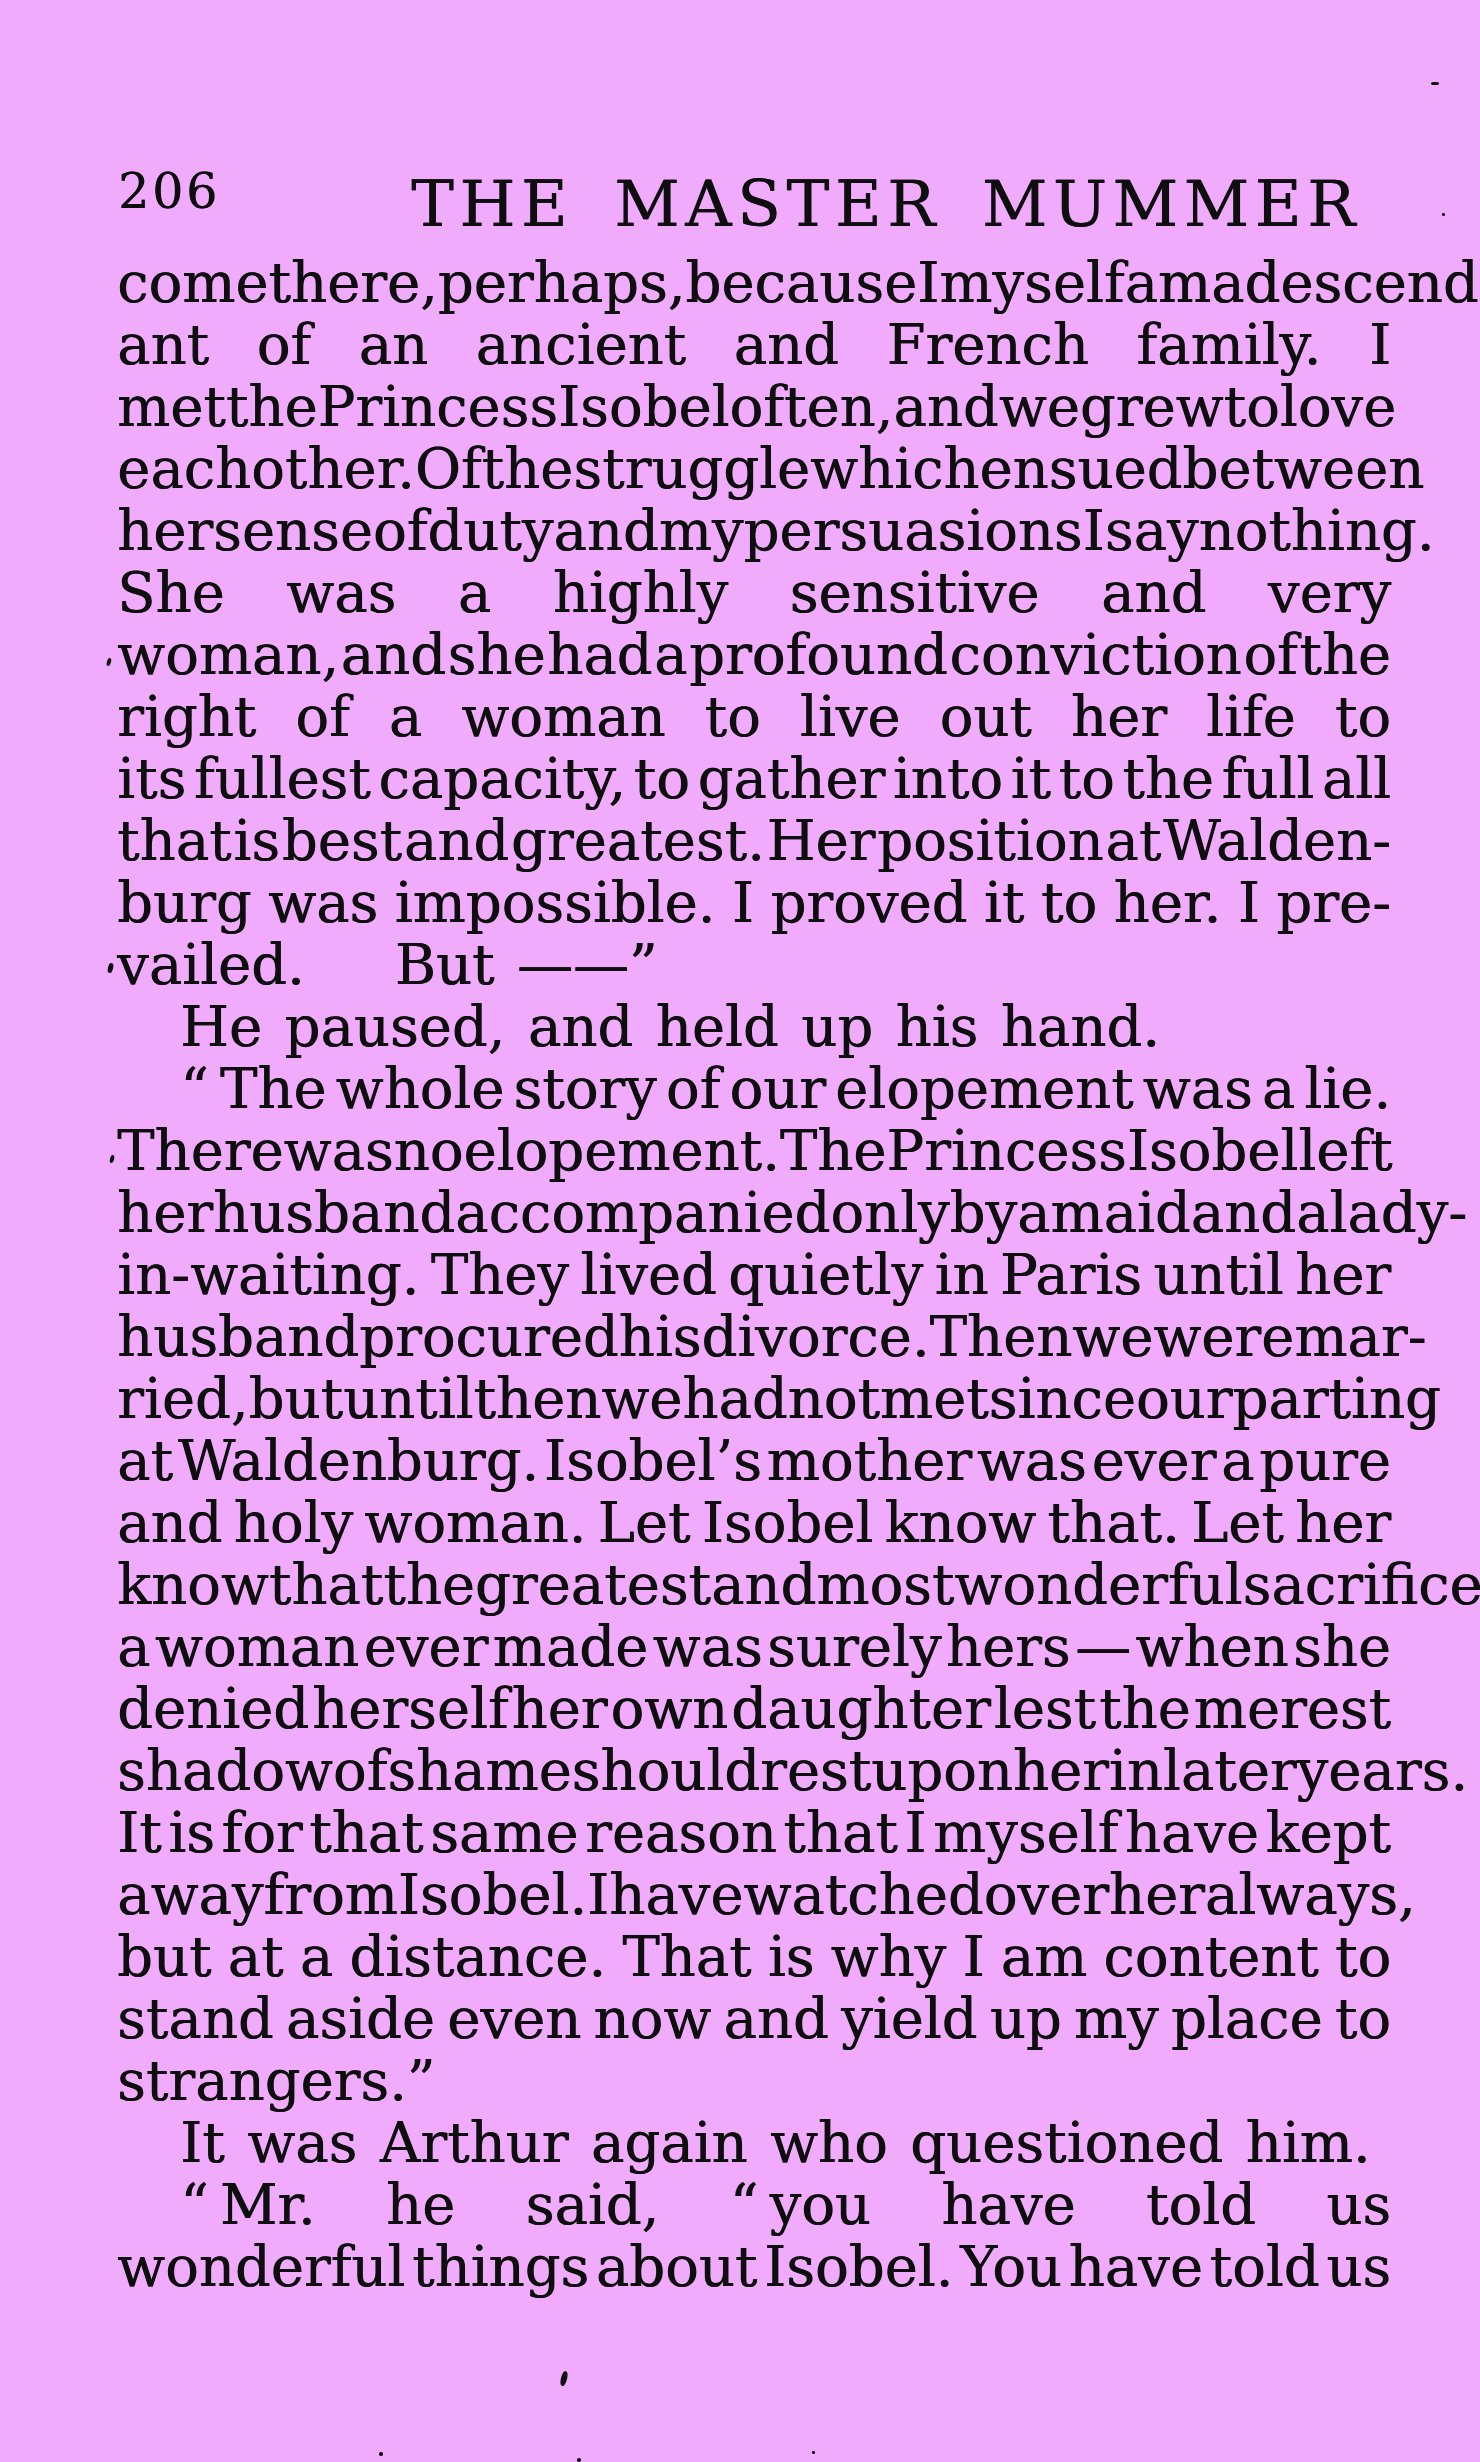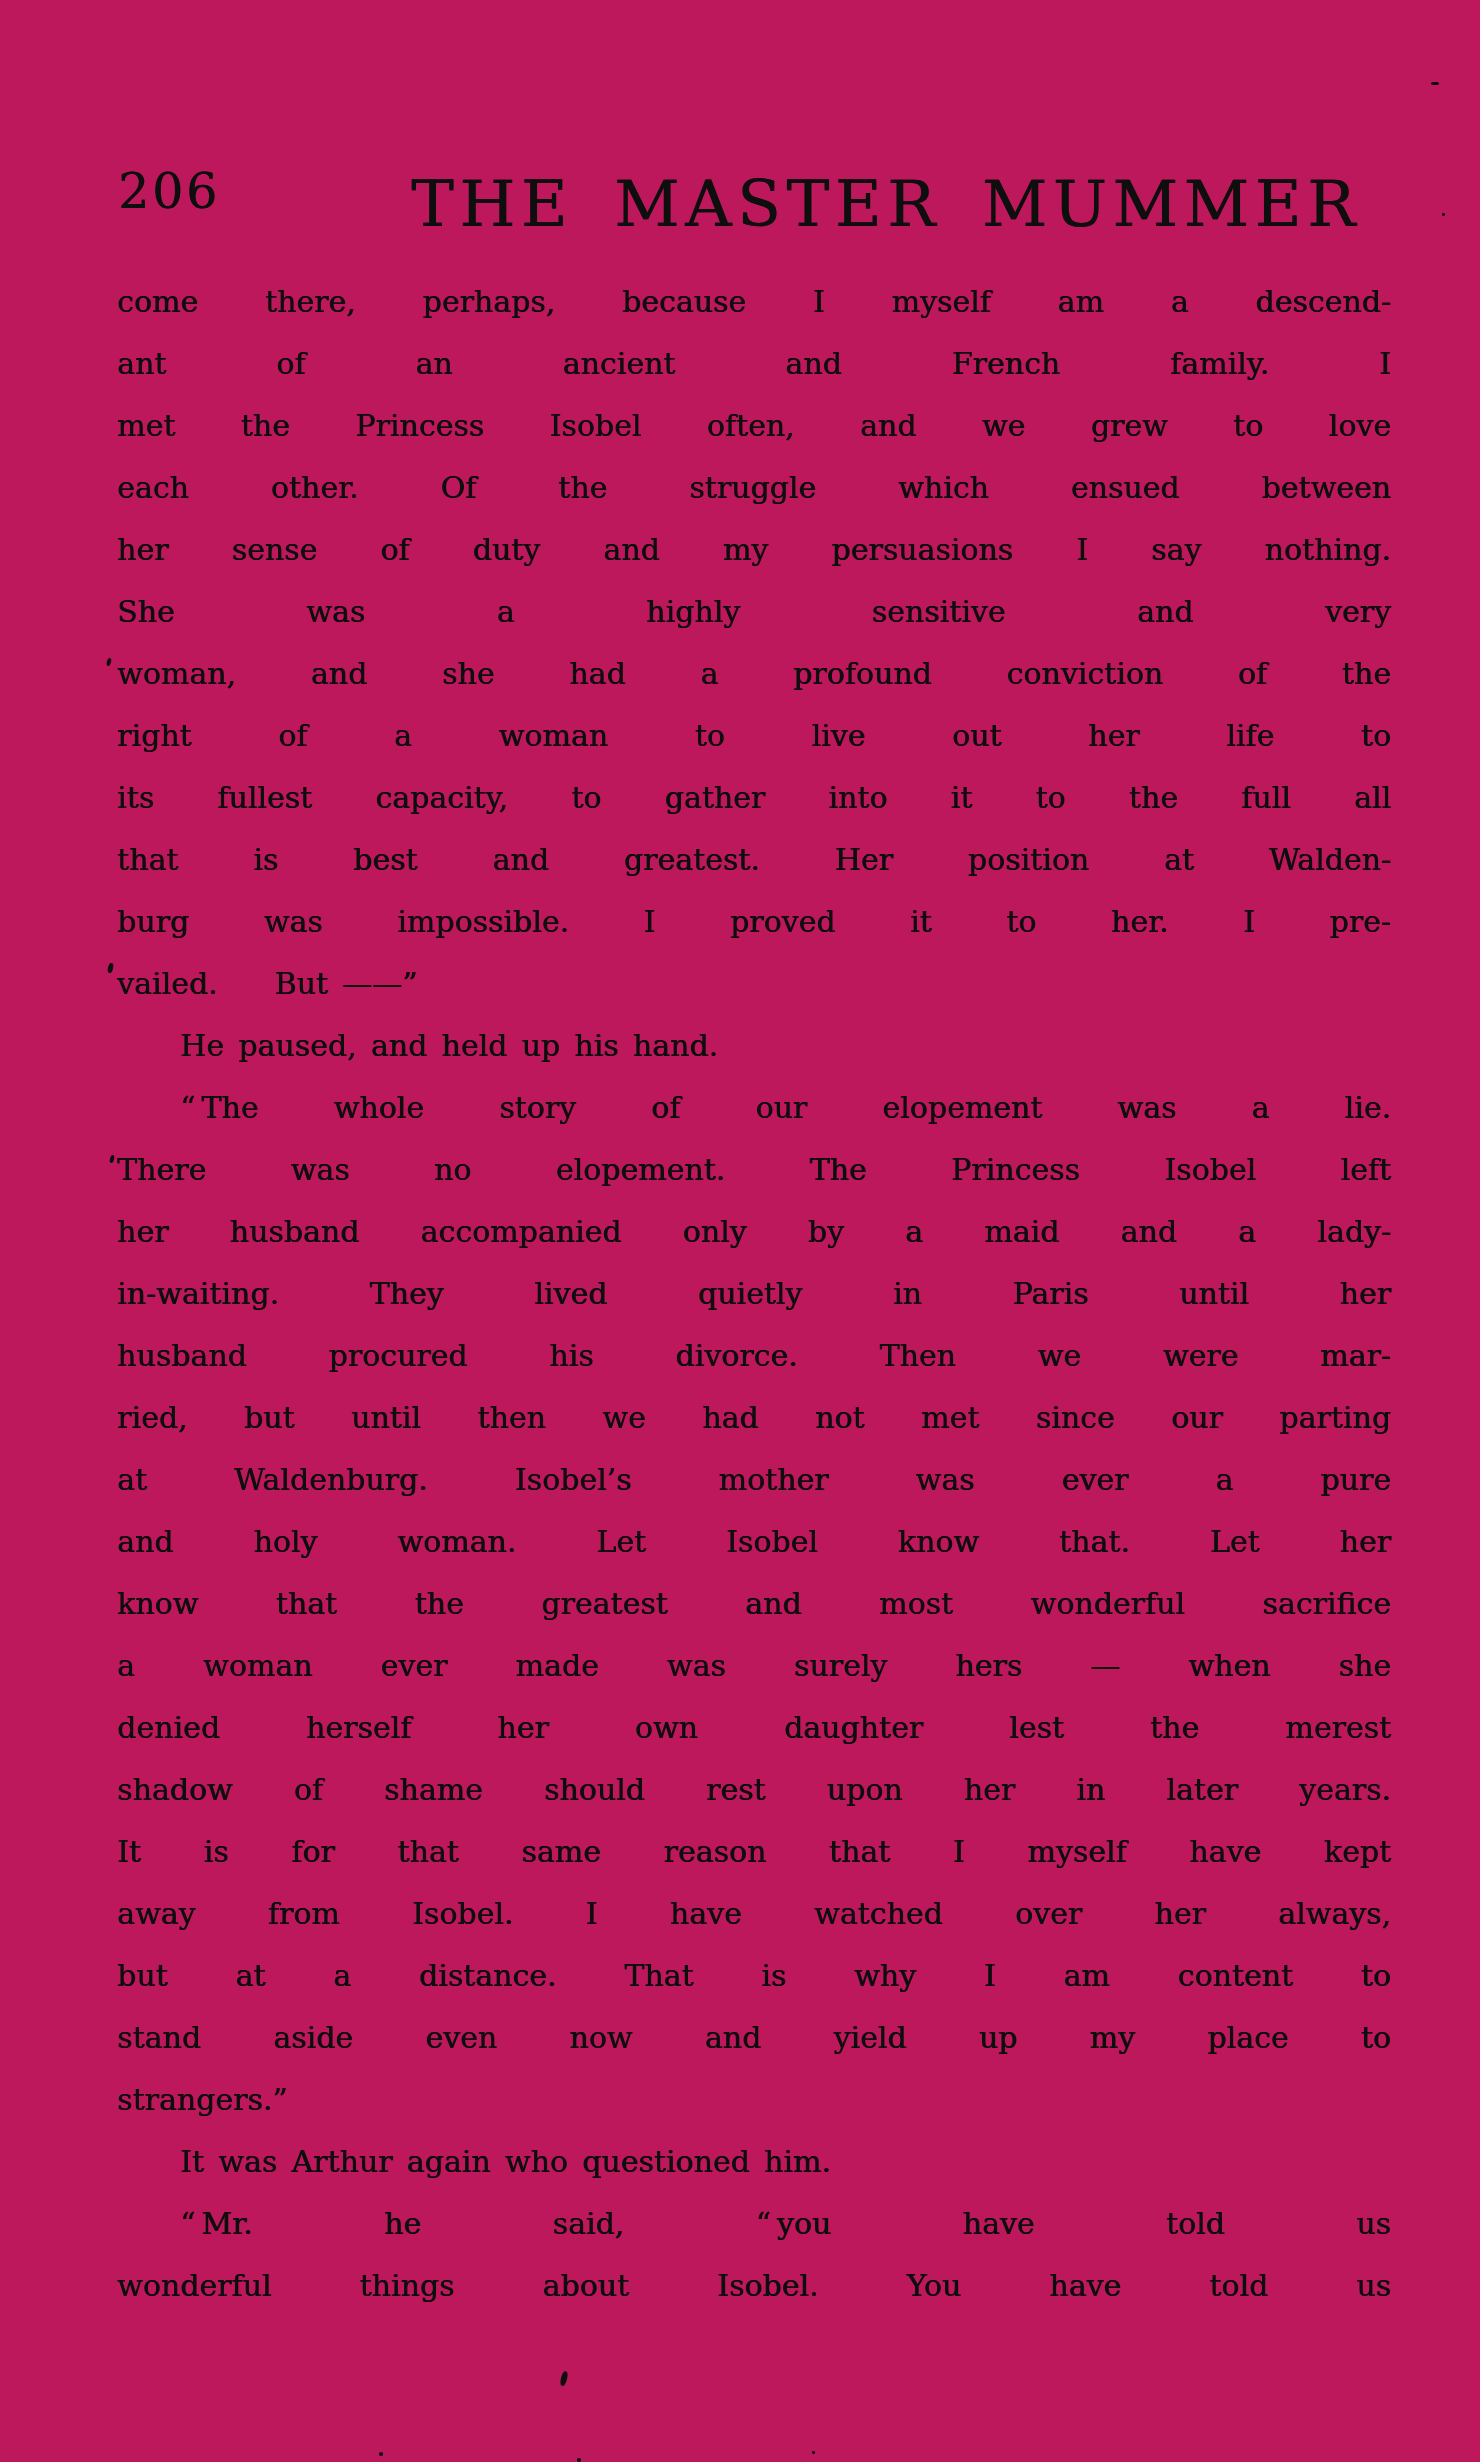--- a/index.html
+++ b/index.html
@@ -4,21 +4,21 @@
 <style>
   html, body { margin: 0; padding: 0; }
   body {
     width: 1481px; height: 2462px;
     background: #ffffff;
     font-family: "DejaVu Serif", serif;
   }
   .page {
     position: relative;
     width: 1481px; height: 2462px;
-    background: #be185d;
+    background: #f0abfc;
     color: #0e0e0e;
     overflow: hidden;
     text-shadow: 0.6px 0.3px 0 #0e0e0e; 
   }
   .pagenum {
     position: absolute;
     left: 118px; top: 167px;
     font-size: 49px; line-height: 1;
     letter-spacing: 2.8px;
   }
@@ -28,23 +28,23 @@
     width: 795px;
     text-align: center;
     font-size: 64px; line-height: 1;
     letter-spacing: 5.6px;
     word-spacing: 15px;
     white-space: nowrap;
     margin-left: 40px;
   }
   .textblock {
     position: absolute;
-    left: 117px; top: 271px;
+    left: 117px; top: 252px;
     width: 1274px;
-    font-size: 30px;
+    font-size: 56px;
   }
   .line {
     height: 62px;
     line-height: 62px;
     white-space: pre;
   }
   .line.j {
     display: flex;
     justify-content: space-between;
   }

